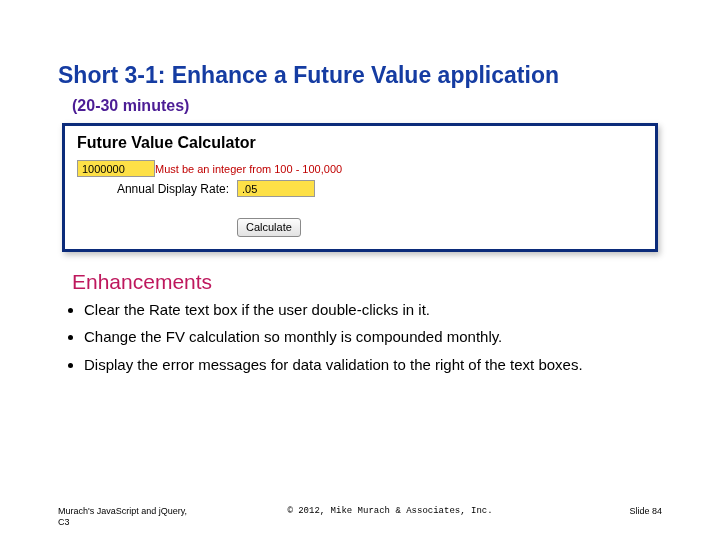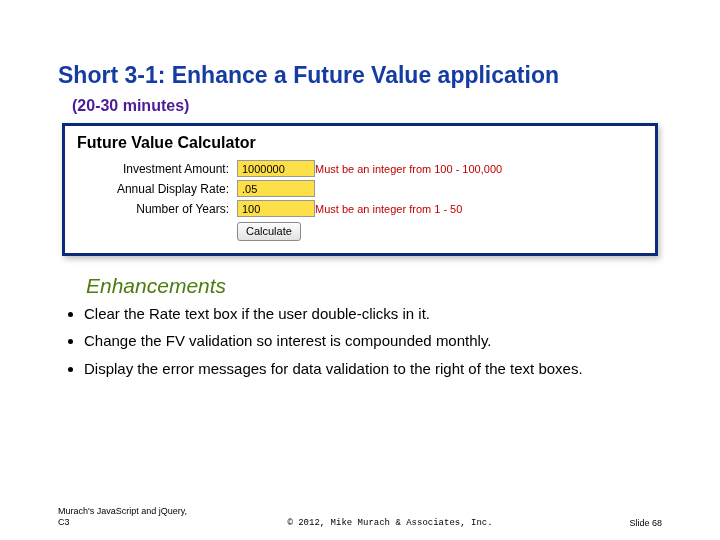--- a/index.html
+++ b/index.html
@@ -70,108 +70,101 @@
     padding: 1px 4px;
     background: #fde047;
     font-family: inherit;
   }
   .form-error {
     color: #c00000;
     font-size: 11px;
     margin-left: 0;
   }
   .btn-row {
-    margin-top: 4px;
+    margin-top: 20px;
     padding-left: 160px;
   }
   .calc-btn {
     font-size: 11px;
     padding: 2px 8px 3px 8px;
     border: 1px solid #8a8a8a;
     border-radius: 3px;
     background: linear-gradient(#fdfdfd, #e2e2e2);
     cursor: pointer;
     font-family: inherit;
   }
 
   .section-heading {
     font-size: 21px;
-    color: #4d7c0f;
-    margin: 18px 0 4px 28px;
-    font-style: italic;
+    color: #be185d;
+    margin: 18px 0 4px 14px;
   }
 
   .bullets {
     margin: 2px 0 0 26px;
     padding: 0;
   }
   .bullets li {
     font-size: 15px;
     line-height: 1.55;
     margin: 4px 0;
     list-style: disc;
   }
 
   .footer {
     position: absolute;
     left: 58px;
     right: 58px;
     bottom: 12px;
     display: flex;
     justify-content: space-between;
-    align-items: flex-end;
+    align-items: flex-start;
     font-size: 9px;
     color: #000;
   }
   .footer-left { width: 140px; line-height: 1.2; }
   .footer-center { flex: 1; text-align: center; font-family: Liberation Mono, monospace; }
   .footer-right { width: 80px; text-align: right; }
 </style>
 </head>
 <body>
 
 <div class="slide">
 
   <div class="title">Short 3-1: Enhance a Future Value application</div>
 
   <div class="duration">(20-30 minutes)</div>
 
   <div class="calc-panel">
     <div class="calc-title">Future Value Calculator</div>
 
     <div class="form-row">
-      <div class="form-label">Investment Amount:</div>
       <input class="form-input" value="1000000" style="">
       <div class="form-error">Must be an integer from 100 - 100,000</div>
     </div>
 
     <div class="form-row">
       <div class="form-label">Annual Display Rate:</div>
       <input class="form-input" value=".05" style="">
     </div>
 
-    <div class="form-row">
-      <div class="form-label">Number of Years:</div>
-      <input class="form-input" value="100" style="">
-      <div class="form-error">Must be an integer from 1 - 50</div>
-    </div>
 
 
     <div class="btn-row">
       <button class="calc-btn">Calculate</button>
     </div>
   </div>
 
   <div class="section-heading">Enhancements</div>
 
   <ul class="bullets">
     <li>Clear the Rate text box if the user double-clicks in it.</li>
-    <li>Change the FV validation so interest is compounded monthly.</li>
+    <li>Change the FV calculation so monthly is compounded monthly.</li>
     <li>Display the error messages for data validation to the right of the text boxes.</li>
   </ul>
 
   <div class="footer">
     <div class="footer-left">Murach's JavaScript and jQuery, C3</div>
     <div class="footer-center">© 2012, Mike Murach &amp; Associates, Inc.</div>
-    <div class="footer-right">Slide 68</div>
+    <div class="footer-right">Slide 84</div>
   </div>
 
 </div>
 
 </body></html>

